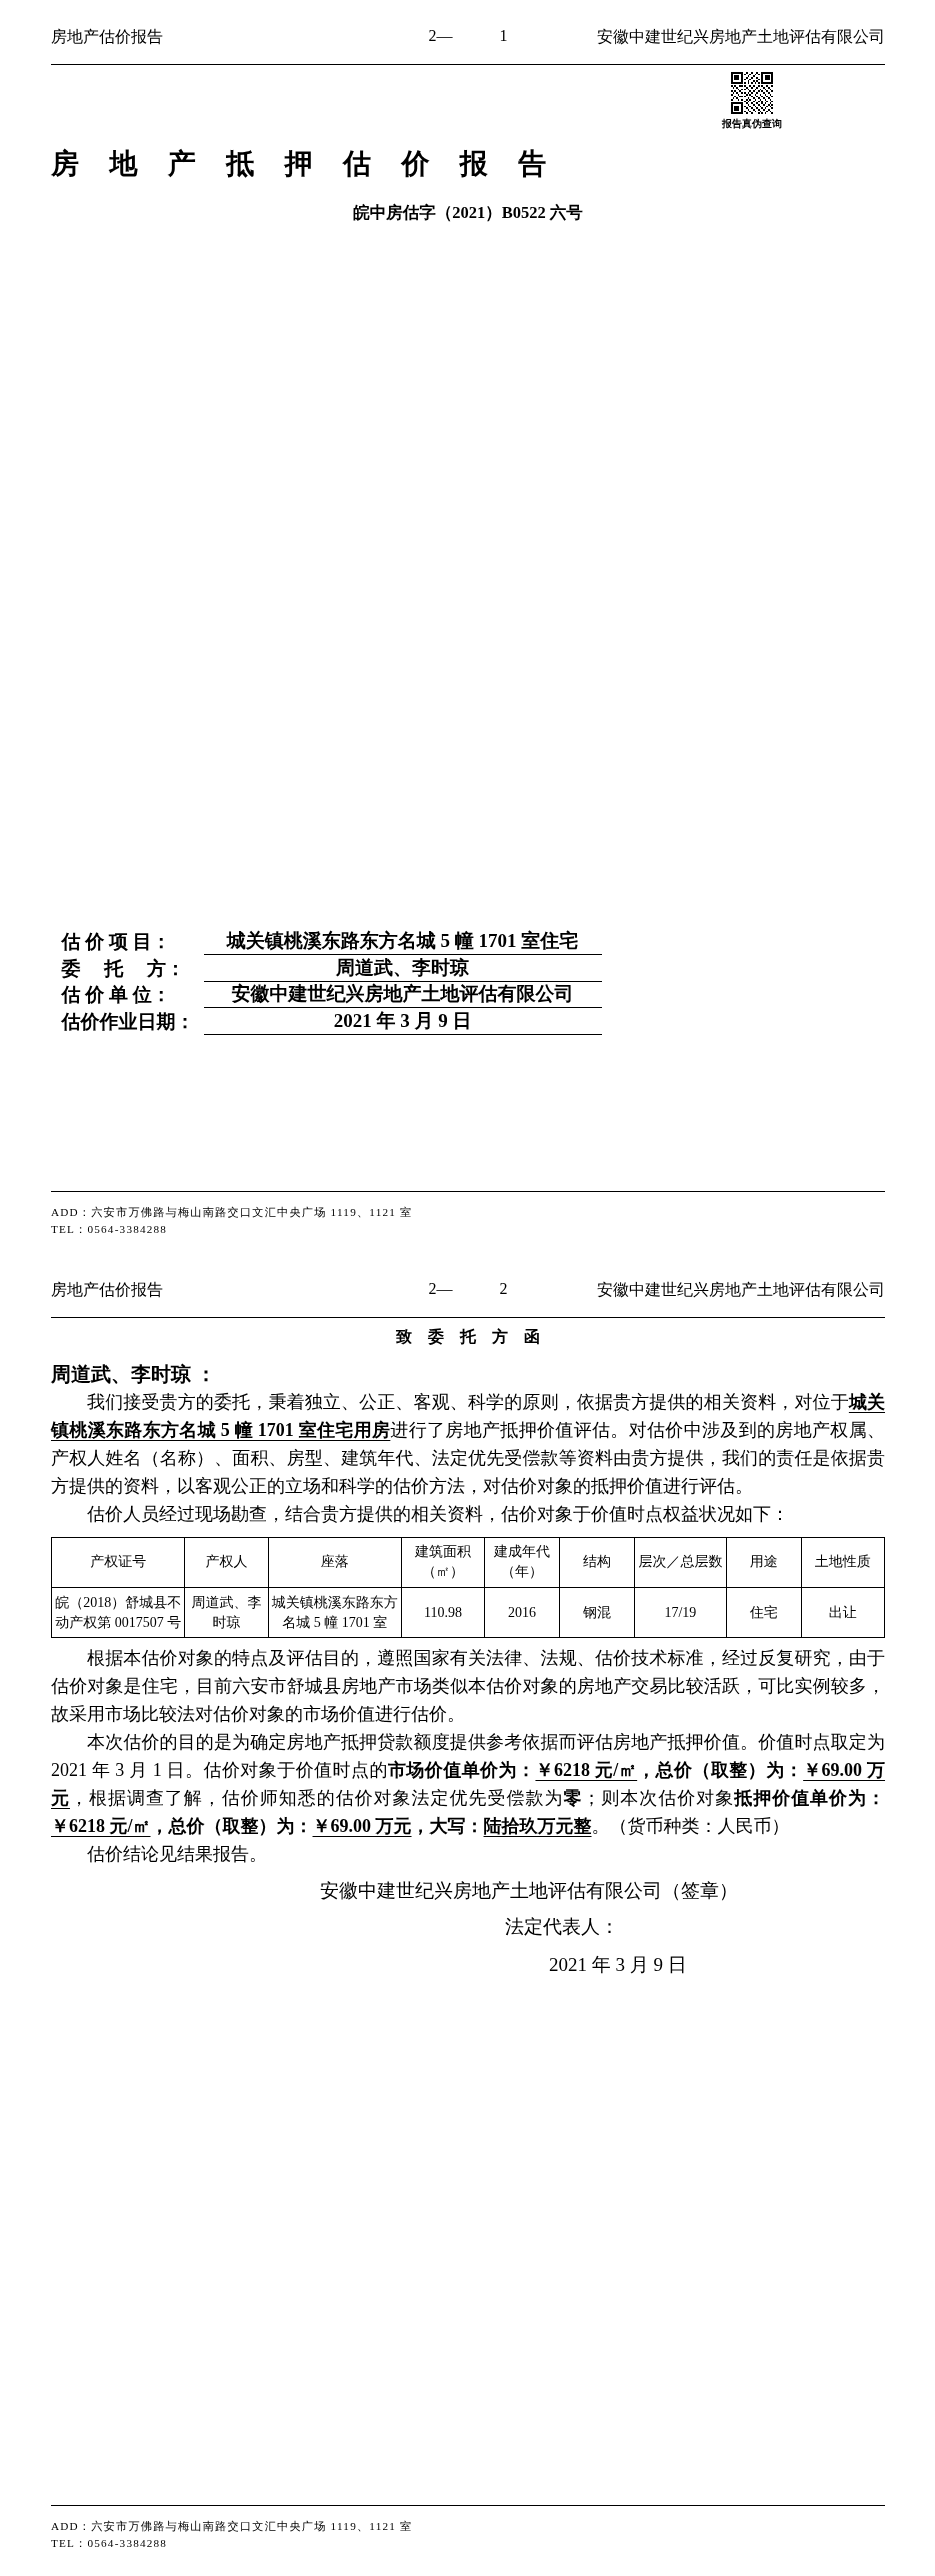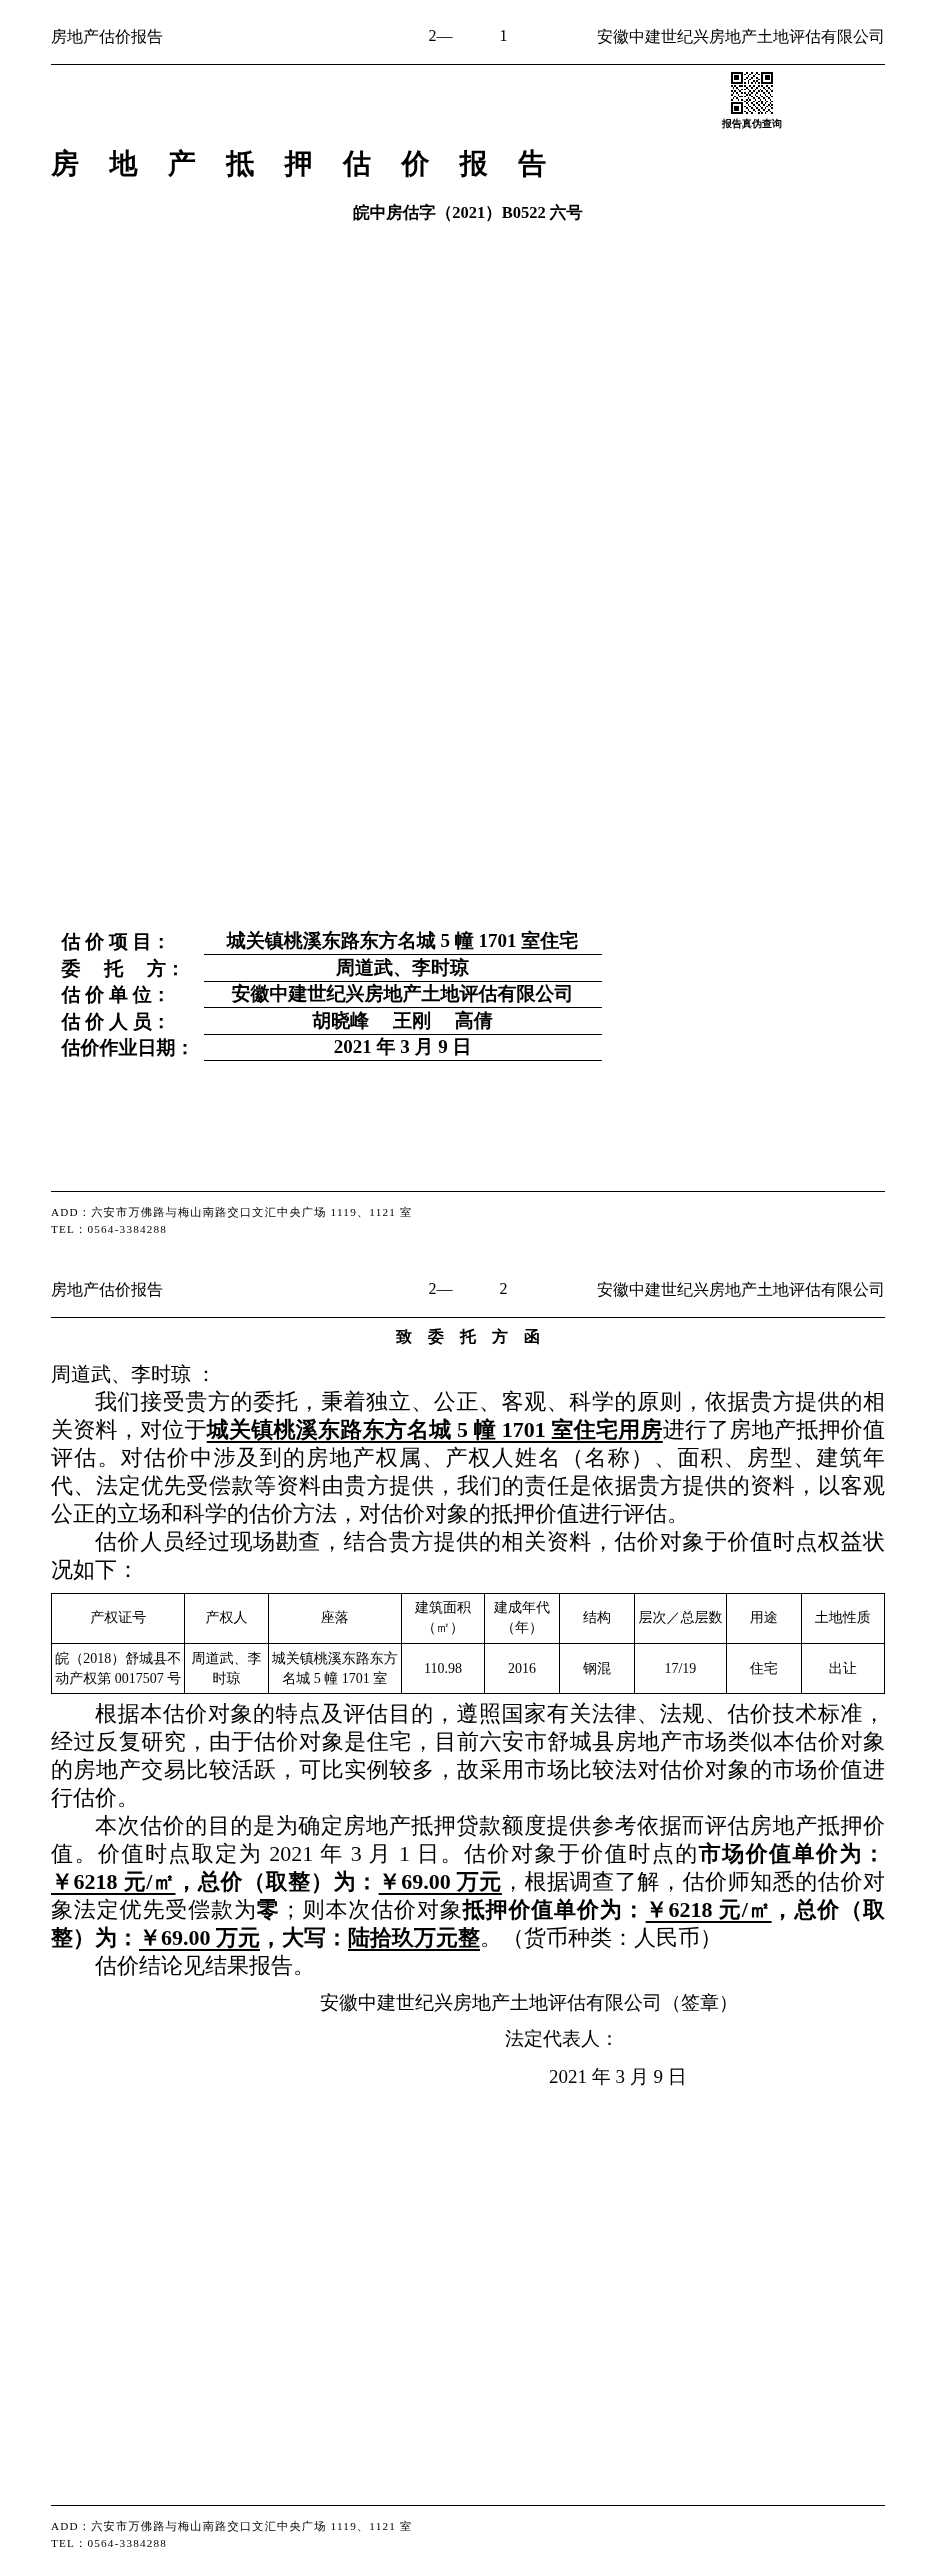--- a/index.html
+++ b/index.html
@@ -35,22 +35,22 @@
   .f-label{flex:0 0 142px;white-space:nowrap;}
   .f-value{flex:1;text-align:center;border-bottom:1.2px solid #000;white-space:nowrap;}
 
   .pg-footer{
     position:absolute;left:51px;right:51px;bottom:23.6px;
     border-top:0.6px solid #000;padding-top:12px;
     font-size:11.2px;letter-spacing:1.2px;line-height:17px;
   }
 
   .letter-title{margin-top:9.4px;text-align:center;font-size:16px;font-weight:bold;}
-  .salutation{margin-top:8.3px;font-size:20px;font-weight:normal;line-height:27px;}
-  .para{margin:0;font-size:22px;line-height:28px;text-align:justify;text-indent:2em;}
+  .salutation{margin-top:8.3px;font-size:20px;font-weight:bold;line-height:27px;}
+  .para{margin:0;font-size:18px;line-height:28px;text-align:justify;text-indent:2em;}
   .b{font-weight:bold;}
   .u{text-decoration:underline;text-underline-offset:3.5px;}
 
   .rights-table{width:100%;border-collapse:collapse;margin:8.3px 0 5.9px;font-size:14px;table-layout:fixed;padding-left:23px;}
   .rights-table th,.rights-table td{
     border:0.6px solid #000;text-align:center;vertical-align:middle;
     padding:4.7px 2.4px;font-weight:normal;line-height:20px;word-break:break-all;
   }
 
   .sig-company{margin-top:9.4px;font-size:19px;text-align:right;padding-right:147px;}
@@ -102,24 +102,20 @@
       <span class="f-label">估 价 项 目：</span>
       <span class="f-value">城关镇桃溪东路东方名城 5 幢 1701 室住宅</span>
     </div>
     <div class="field-row">
       <span class="f-label">委　 托　 方：</span>
       <span class="f-value">周道武、李时琼</span>
     </div>
     <div class="field-row">
       <span class="f-label">估 价 单 位：</span>
       <span class="f-value">安徽中建世纪兴房地产土地评估有限公司</span>
-    </div>
-    <div class="field-row">
-      <span class="f-label">估 价 人 员：</span>
-      <span class="f-value">胡晓峰　 王刚　 高倩</span>
     </div>
     <div class="field-row">
       <span class="f-label">估价作业日期：</span>
       <span class="f-value">2021 年 3 月 9 日</span>
     </div>
   </div>
 
   <footer class="pg-footer">
     <div>ADD：六安市万佛路与梅山南路交口文汇中央广场 1119、1121 室</div>
     <div>TEL：0564-3384288</div>

